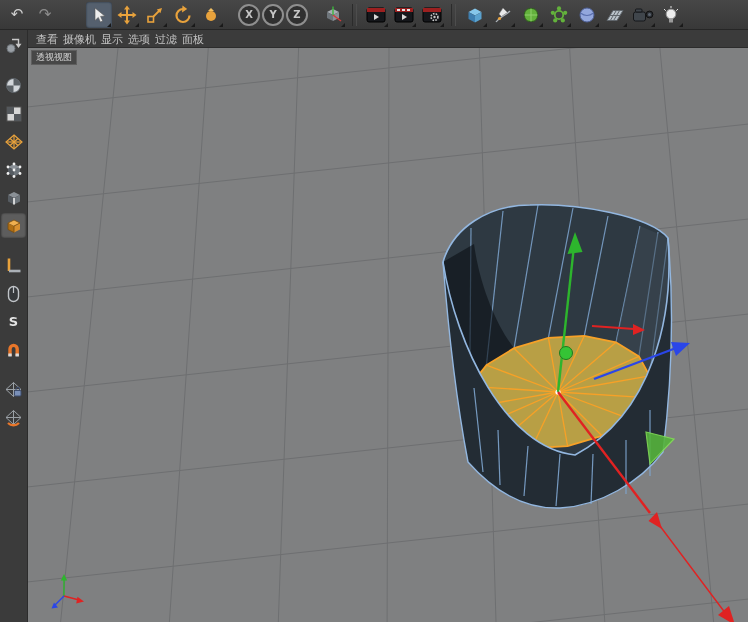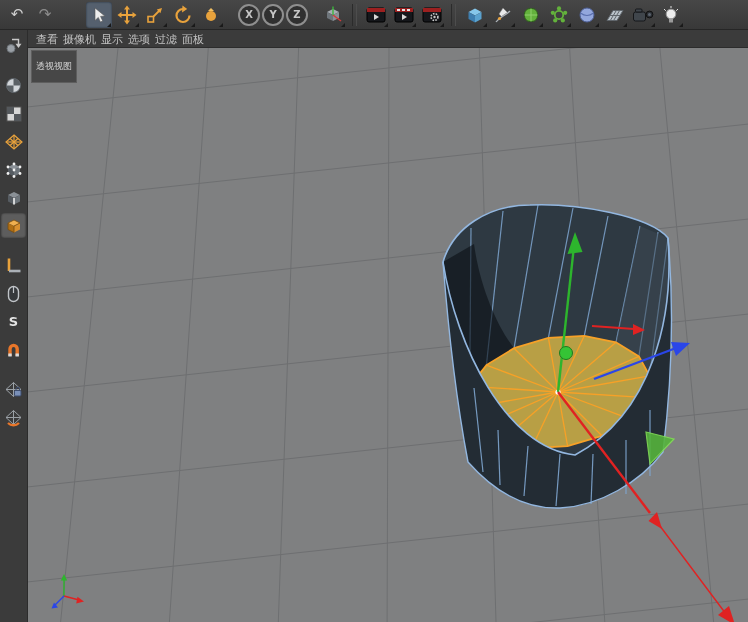--- a/index.html
+++ b/index.html
@@ -23,21 +23,21 @@
   .sbtn{width:25px;height:25px;min-height:25px;display:flex;align-items:center;justify-content:center;border-radius:3px;position:relative}
   .sbtn.active{background:#5d5d5d;box-shadow:inset 0 0 2px #222}
   .sbtn.mgap{margin-top:12px}
   .s-letter{color:#e4e4e4;font-weight:bold;font-size:13px}
 
   .main{display:flex;flex-direction:column;width:720px}
   .menubar{height:18px;background:#3b3b3b;border-bottom:1px solid #2c2c2c;display:flex;align-items:flex-end;padding-left:8px;gap:5px}
   .menu-item{font-size:11px;color:#c3c3c3;white-space:nowrap;cursor:default}
 
   .viewport{position:relative;width:720px;height:574px;background:#7f8081;overflow:hidden}
-  .vp-label{position:absolute;top:2px;left:3px;z-index:5;font-size:9px;color:#d2d2d2;background:#474747;border:1px solid #5e5e5e;padding:10px 4px;line-height:11px}
+  .vp-label{position:absolute;top:2px;left:3px;z-index:5;font-size:9px;color:#d2d2d2;background:#474747;border:1px solid #5e5e5e;padding:1px 4px;line-height:11px}
   .scene{position:absolute;inset:0}
 </style>
 </head>
 <body>
 
 <div class="toolbar">
   <div class="tbtn">
       <span class="glyph">↶</span>
     </div>
   <div class="tbtn">

